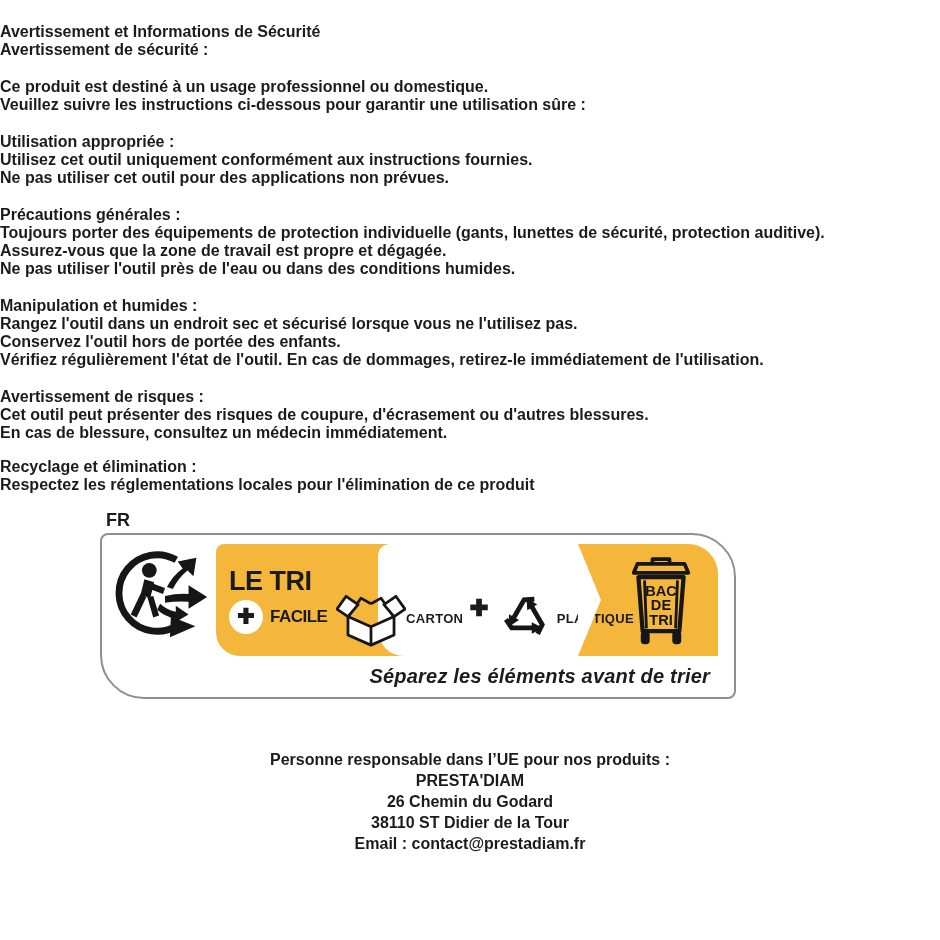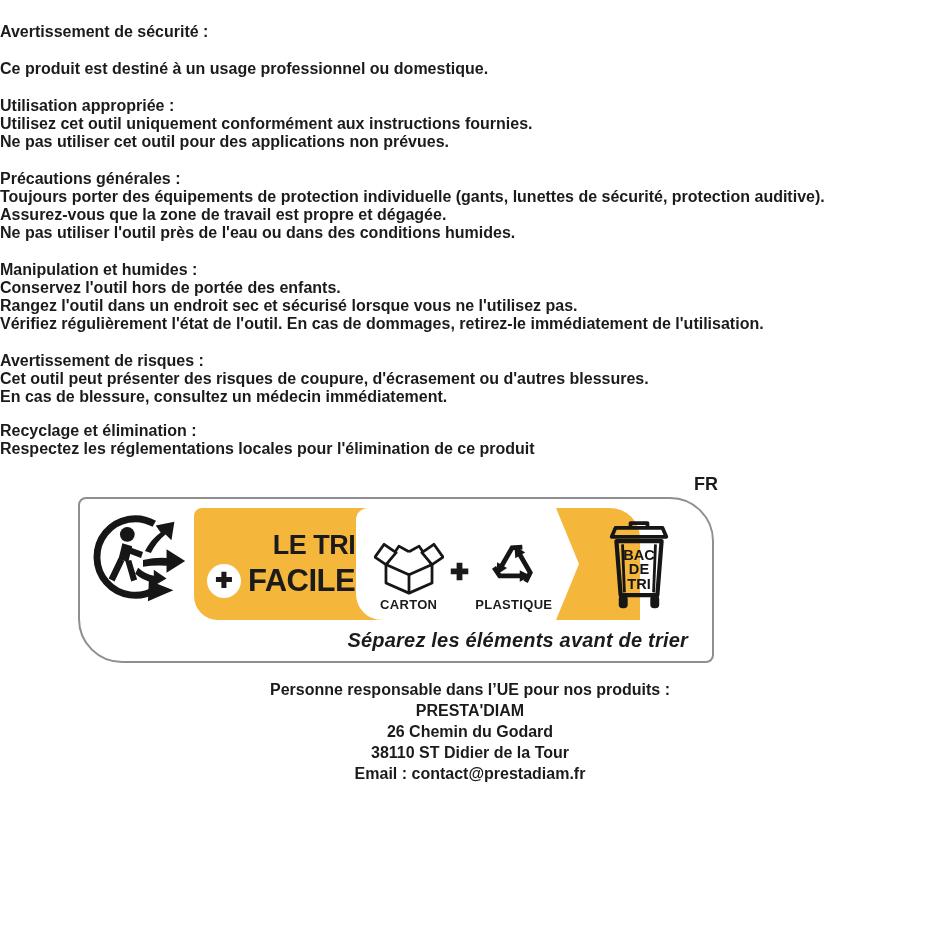--- a/index.html
+++ b/index.html
@@ -8,118 +8,120 @@
     font-family:"Liberation Sans", sans-serif;
     color:#1b1b1b; font-weight:bold;
     -webkit-font-smoothing:antialiased;
   }
   .page { position:relative; width:940px; height:940px; padding-top:4px; box-sizing:border-box; }
 
   
   .tb { text-align:center; font-size:16px; line-height:21px; margin:0 0 19px 0; }
 
   
-  .label-wrap { margin-left:78px; width:640px;text-align:right; }
+  .label-wrap { margin-left:100px; width:640px; }
   .fr-code { font-size:18px; line-height:20px; margin:1px 0 3px 6px; }
   .label-box {
     position:relative; width:632px; height:162px; background:#fff;
     border:2px solid #8f8f8f; border-radius:8px 44px 8px 44px;
   }
   .triman { position:absolute; left:12px; top:6px; width:102px; height:104px; }
 
   .banner {
-    position:absolute; left:114px; top:9px; width:446px; height:112px;
+    position:absolute; left:114px; top:9px; width:502px; height:112px;
     background:#F5B63C; border-radius:8px 30px 0 24px;
   }
   .headline { position:absolute; left:13px; top:23px; color:#1b1b1b; }
   .headline-l1 { font-size:27px; line-height:28px; letter-spacing:-0.5px; font-weight:900; }
   .headline-row2 { display:flex; align-items:center; margin-top:5px; }
   .plus-circle {
     width:34px; height:34px; background:#fff; border-radius:50%;
     display:flex; align-items:center; justify-content:center; margin-right:7px; flex:none;
   }
   .plus-glyph {
     font-size:28px; font-weight:900; line-height:1;
     -webkit-text-stroke:2px #1b1b1b; margin-top:-2px;
   }
-  .headline-l2 { font-size:31px; letter-spacing:-0.5px; font-weight:900; line-height:30px; }
+  .headline-l2 { font-size:17px; letter-spacing:-0.5px; font-weight:900; line-height:30px; }
 
   .cutout {
     position:absolute; left:162px; top:0; width:200px; height:112px;
     background:#fff; border-radius:12px 0 0 26px;
   }
   .cutout::after {
     content:""; position:absolute; left:100%; top:0; width:0; height:0;
     border-top:56px solid transparent; border-bottom:56px solid transparent;
     border-left:23px solid #fff;
   }
   .cutout-inner {
     position:absolute; left:0; top:0; right:-14px; bottom:0;
     display:flex; align-items:flex-end; justify-content:center; gap:7px;
     padding-bottom:8px;
   }
-  .material { display:flex; flex-direction:column; align-items:center; }
+  .material { display:flex; flex-direction:row; align-items:center; }
   .material-label { font-size:13px; letter-spacing:0.3px; margin-top:2px; line-height:14px; }
   .sep-plus {
     font-size:30px; font-weight:900; line-height:1;
     -webkit-text-stroke:2.5px #1b1b1b; margin-bottom:26px;
   }
 
   .bin { position:absolute; left:413px; top:12px; width:64px; height:92px; }
   .bin svg text {
     font-family:"Liberation Sans", sans-serif; font-weight:bold;
     fill:#161616;
   }
 
   .tagline {
     position:absolute; right:24px; top:129px;
     font-size:20px; line-height:24px; font-style:italic; font-weight:bold;
     letter-spacing:0.2px; white-space:nowrap;
   }
 
-  .contact { margin-top:16px; text-align:center; font-size:16px; line-height:21px; }
+  .contact { margin-top:50px; text-align:center; font-size:16px; line-height:21px; }
   .contact div { white-space:nowrap; }
 
   .ic { display:block; }
 </style>
 </head>
 <body>
 
 <div class="page">
 
   <p class="tb">
     </p>
+    <div>Avertissement et Informations de Sécurité</div>
     <div>Avertissement de sécurité :</div>
   <p></p>
 
   <p class="tb">
     </p>
     <div>Ce produit est destiné à un usage professionnel ou domestique.</div>
+    <div>Veuillez suivre les instructions ci-dessous pour garantir une utilisation sûre :</div>
   <p></p>
 
   <p class="tb">
     </p>
     <div>Utilisation appropriée :</div>
     <div>Utilisez cet outil uniquement conformément aux instructions fournies.</div>
     <div>Ne pas utiliser cet outil pour des applications non prévues.</div>
   <p></p>
 
   <p class="tb">
     </p>
     <div>Précautions générales :</div>
     <div>Toujours porter des équipements de protection individuelle (gants, lunettes de sécurité, protection auditive).</div>
     <div>Assurez-vous que la zone de travail est propre et dégagée.</div>
     <div>Ne pas utiliser l'outil près de l'eau ou dans des conditions humides.</div>
   <p></p>
 
   <p class="tb">
     </p>
     <div>Manipulation et humides :</div>
+    <div>Rangez l'outil dans un endroit sec et sécurisé lorsque vous ne l'utilisez pas.</div>
     <div>Conservez l'outil hors de portée des enfants.</div>
-    <div>Rangez l'outil dans un endroit sec et sécurisé lorsque vous ne l'utilisez pas.</div>
     <div>Vérifiez régulièrement l'état de l'outil. En cas de dommages, retirez-le immédiatement de l'utilisation.</div>
   <p></p>
 
   <p class="tb">
     </p>
     <div>Avertissement de risques :</div>
     <div>Cet outil peut présenter des risques de coupure, d'écrasement ou d'autres blessures.</div>
     <div>En cas de blessure, consultez un médecin immédiatement.</div>
   <p></p>
 

